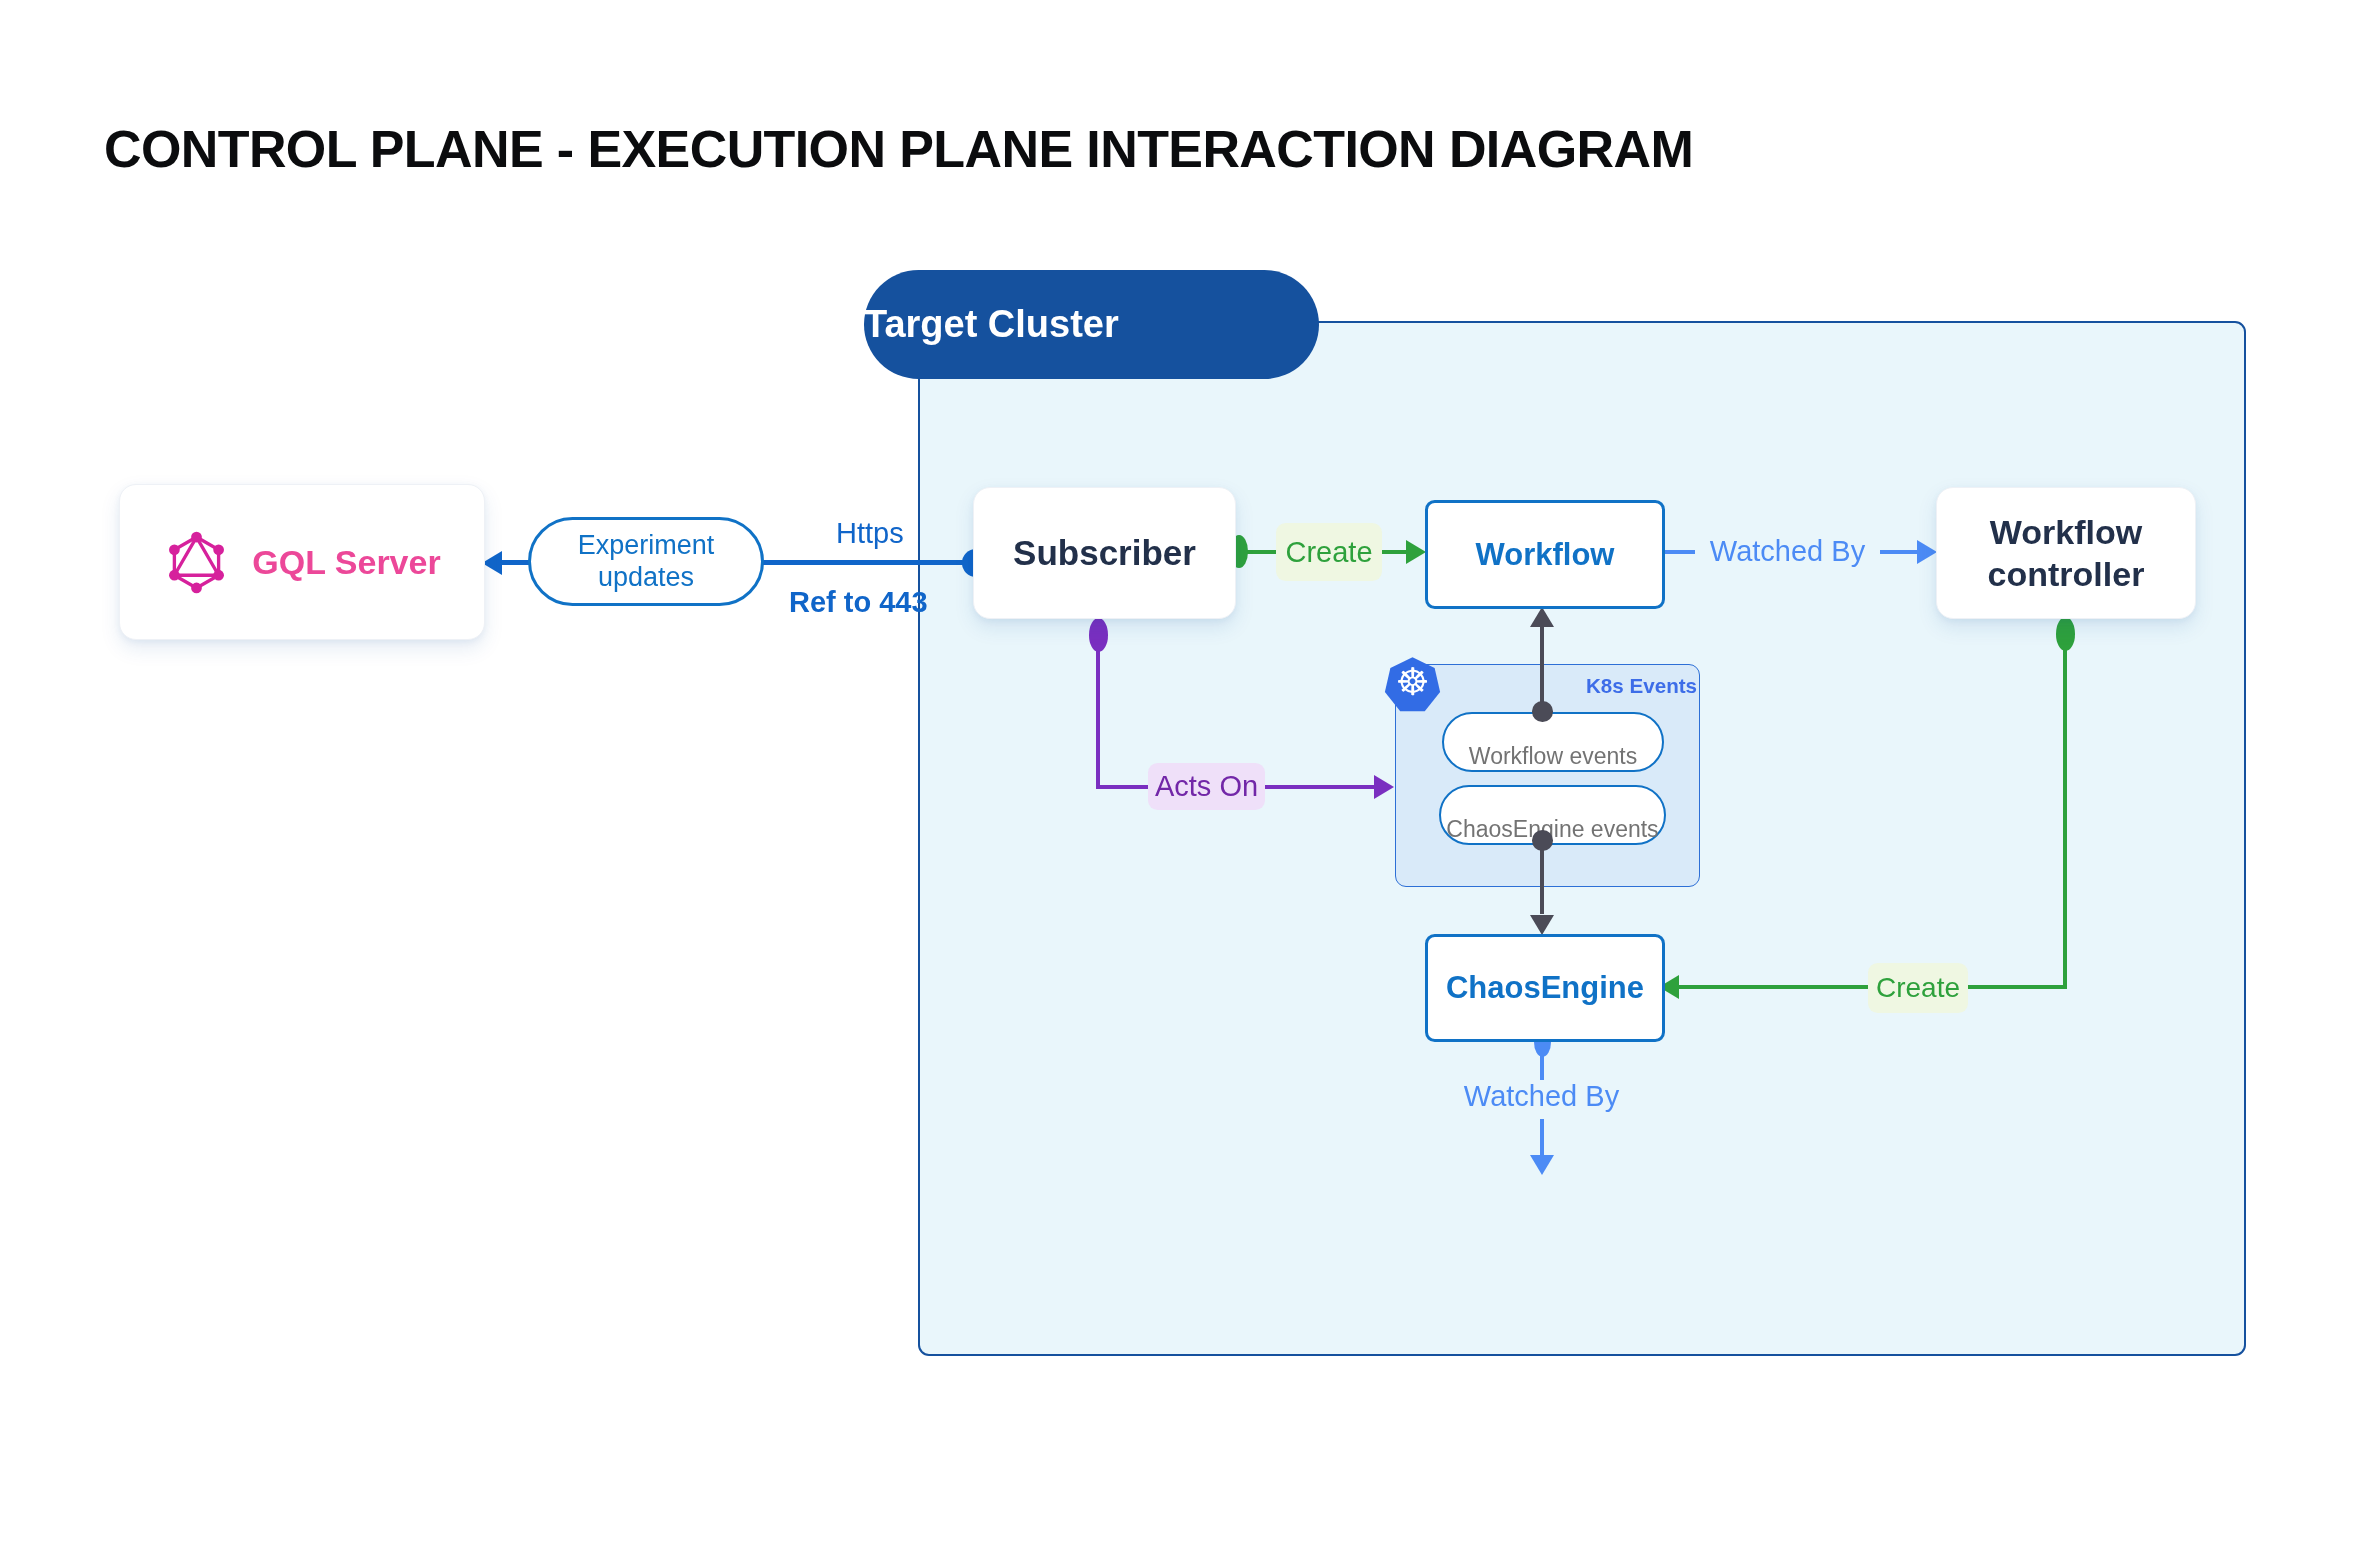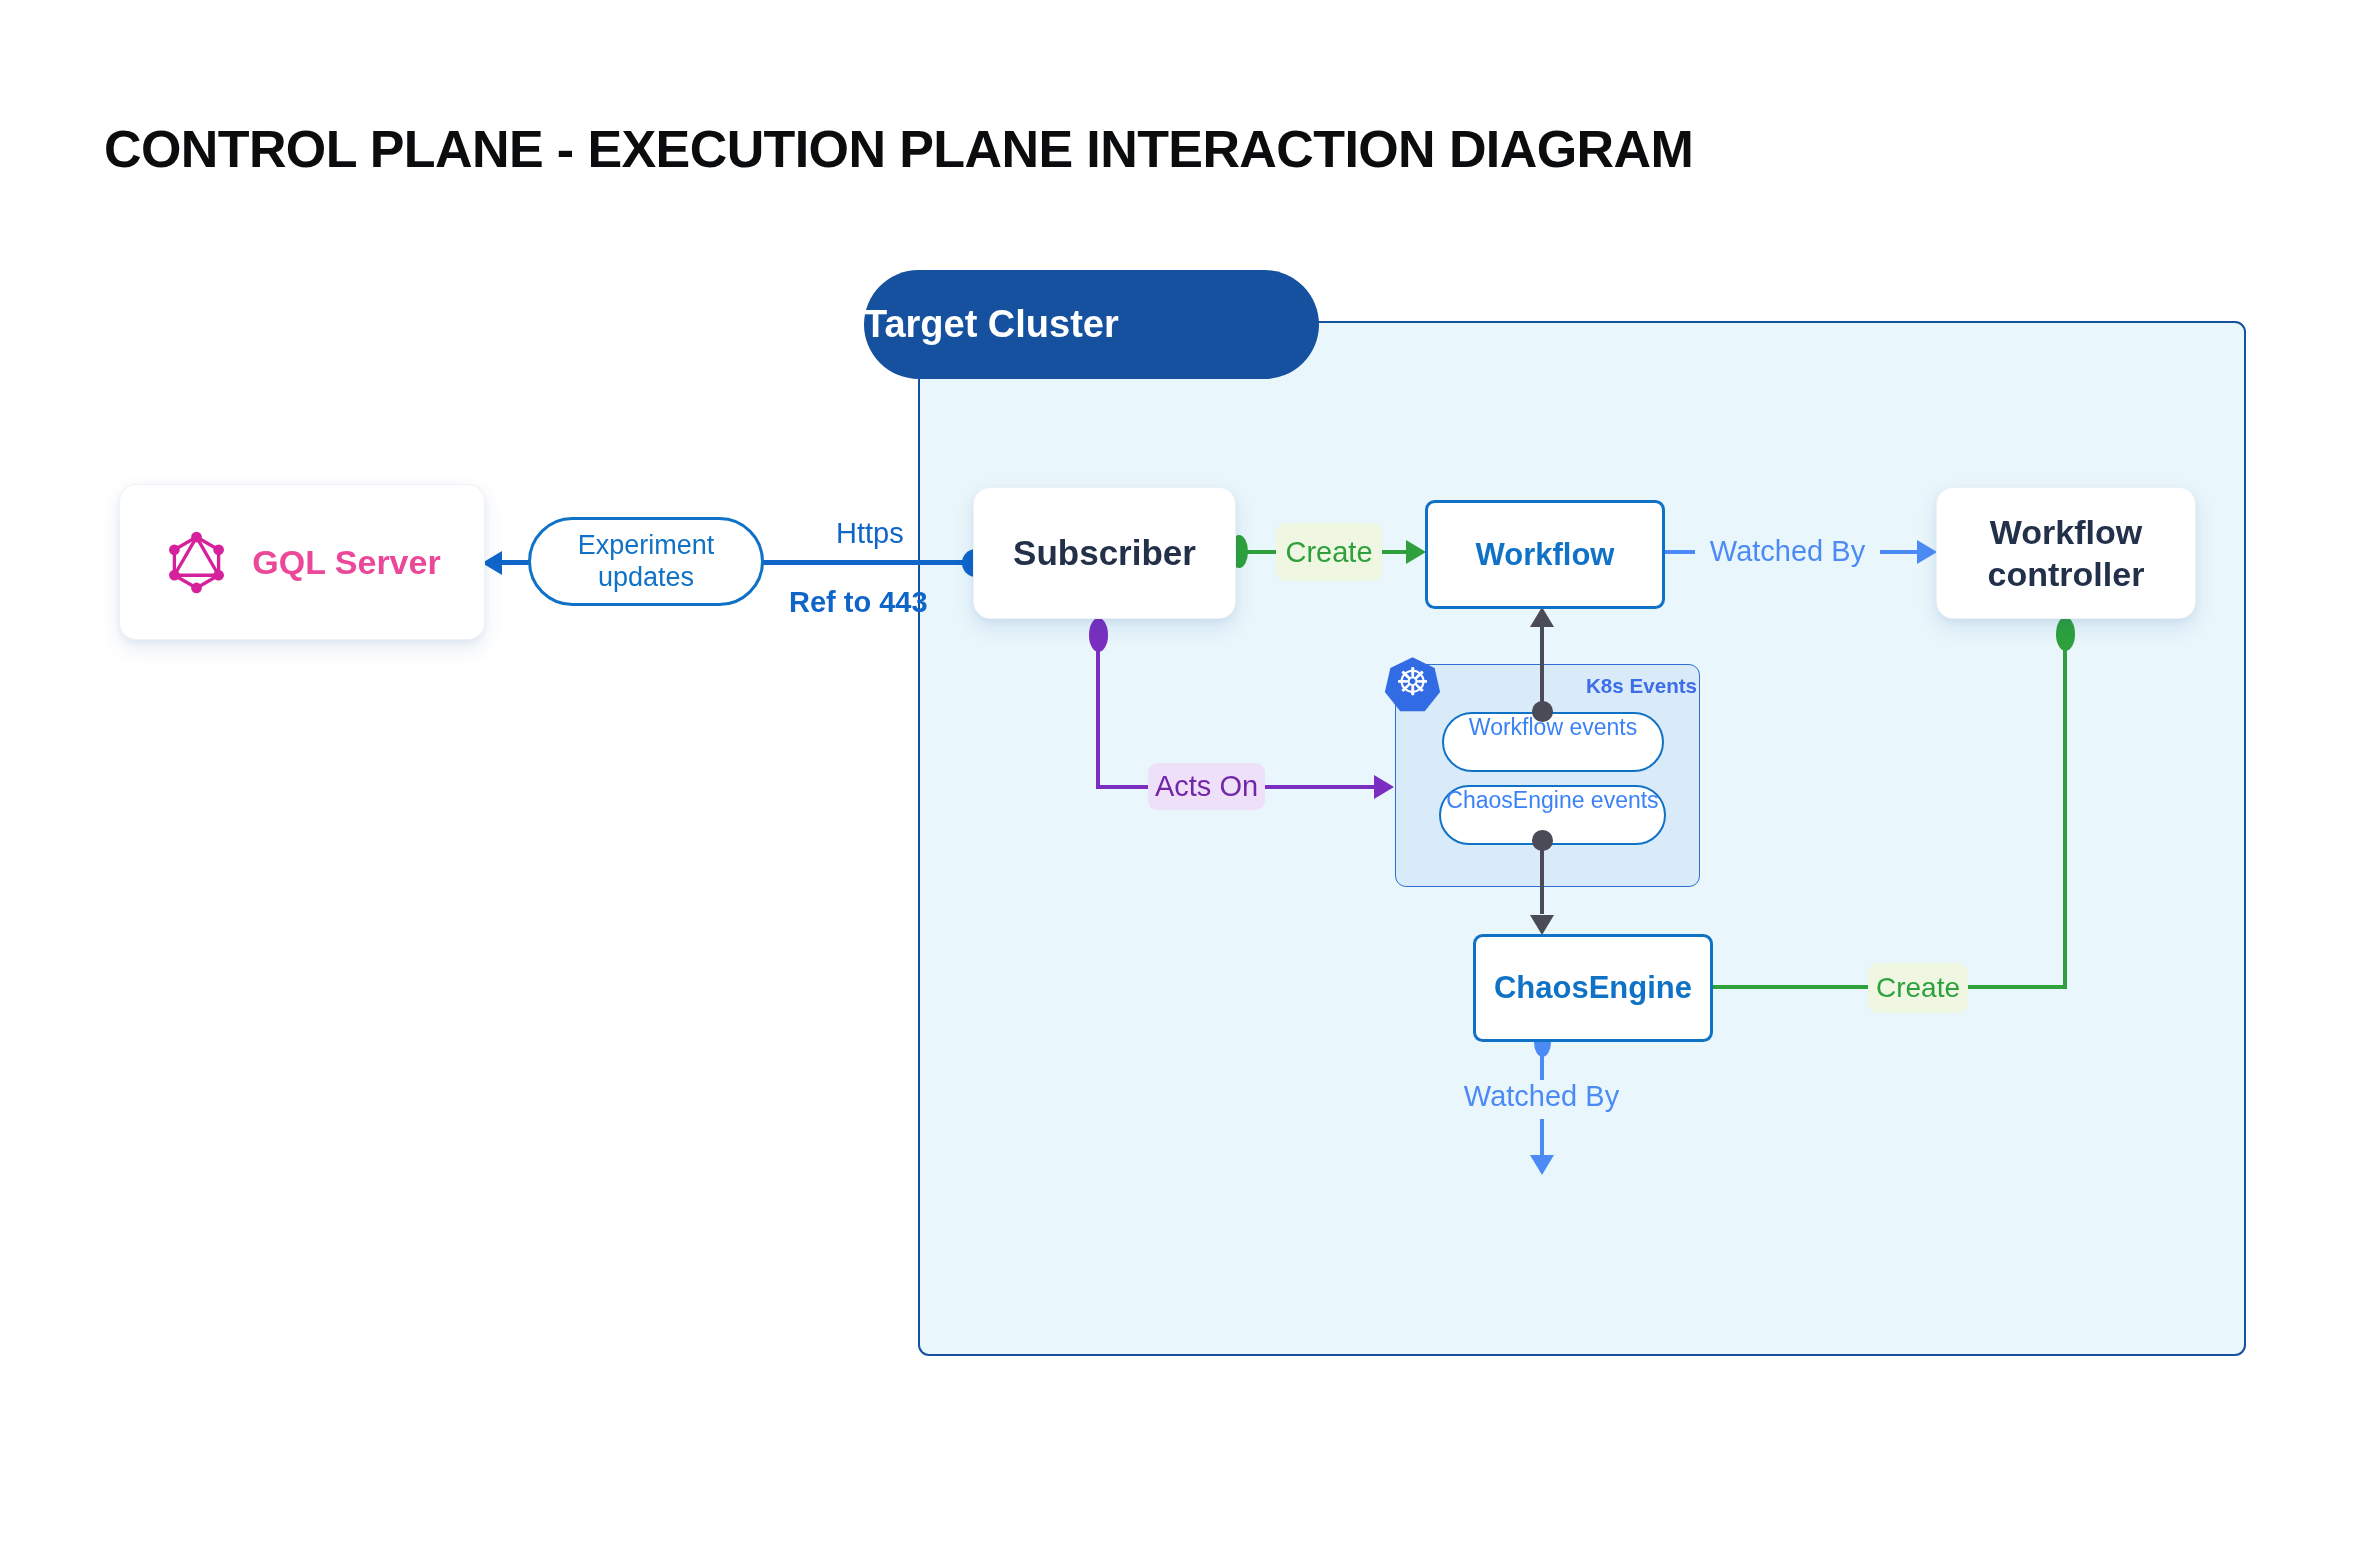--- a/index.html
+++ b/index.html
@@ -35,21 +35,21 @@
   .c-lblue{background:#4c8bf5;}       .t-lblue{color:#4c8bf5;}
   .c-green{background:#2ea13c;}
   .c-purple{background:#7a2fc0;}
   .c-gray{background:#4b4b57;}
 
   
   .k8s-box{position:absolute;left:1395px;top:664px;width:303px;height:221px;background:#d9eaf9;
            border:1.8px solid #2d6fd6;border-radius:11px;z-index:2;}
   .k8s-title{position:absolute;left:1586px;top:674px;font-size:20.6px;font-weight:bold;color:#3d6de8;z-index:3;}
   .k8s-pill{position:absolute;background:#ffffff;border:2.4px solid #1072c6;border-radius:36px;
-            display:flex;align-items:flex-start;justify-content:center;color:#3b82f6;
+            display:flex;align-items:flex-end;justify-content:center;color:#737373;
             font-size:23px;font-weight:500;z-index:3;}
   .k8s-icon{position:absolute;left:1383px;top:655px;width:59px;height:59px;z-index:5;}
   .k8s-icon .glyph{position:absolute;left:0;top:0;width:100%;height:92%;display:flex;align-items:center;
             justify-content:center;color:#ffffff;font-size:38px;font-family:"DejaVu Sans",sans-serif;}
 
   .oval-pill{position:absolute;left:528px;top:517px;width:230px;height:83px;background:#ffffff;
              border:3px solid #1072c6;border-radius:54px;display:flex;align-items:center;justify-content:center;
              text-align:center;color:#1072c6;font-size:27px;font-weight:500;line-height:1.18;z-index:3;}
   .oval-pill span{display:block;width:157px;}
 
@@ -144,21 +144,21 @@
   <div class="tri" style="left:1530px;top:915px;border-left:12px solid transparent;border-right:12px solid transparent;border-top:20.6px solid #4b4b57;"></div>
 
   <div class="dot c-purple" style="left:1089px;top:618px;width:19.4px;height:34px;"></div>
   <div class="vline c-purple" style="left:1096px;top:651px;width:4.2px;height:134px;"></div>
   <div class="hline c-purple" style="left:1096px;top:785px;width:279px;height:4.2px;"></div>
   <div class="chip" style="left:1148px;top:763px;width:117px;height:47px;background:#efe0f9;font-size:29px;font-weight:500;color:#7227a8;">
     <span>Acts On</span>
   </div>
   <div class="tri" style="left:1374px;top:775px;border-top:12px solid transparent;border-bottom:12px solid transparent;border-left:20.6px solid #7a2fc0;"></div>
 
-  <div class="node outlined" style="left:1425px;top:934px;width:234px;height:102px;font-size:31px;margin-left:48px;">
+  <div class="node outlined" style="left:1425px;top:934px;width:234px;height:102px;font-size:31px;">
     <span>ChaosEngine</span>
   </div>
 
   <div class="dot c-green" style="left:2056px;top:617px;width:19.4px;height:34px;"></div>
   <div class="vline c-green" style="left:2063px;top:649px;width:4.2px;height:339px;"></div>
   <div class="hline c-green" style="left:1678px;top:985px;width:389px;height:4.2px;"></div>
   <div class="chip" style="left:1868px;top:963px;width:100px;height:50px;background:#eff7e2;font-size:28px;font-weight:500;color:#2ea13c;">
     <span>Create</span>
   </div>
   <div class="tri" style="left:1659px;top:975px;border-top:12px solid transparent;border-bottom:12px solid transparent;border-right:20.6px solid #2ea13c;"></div>

